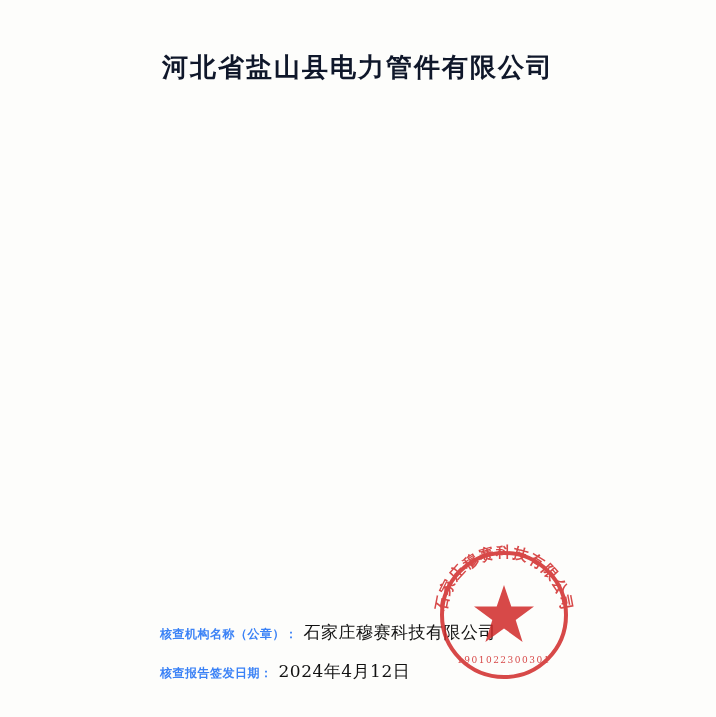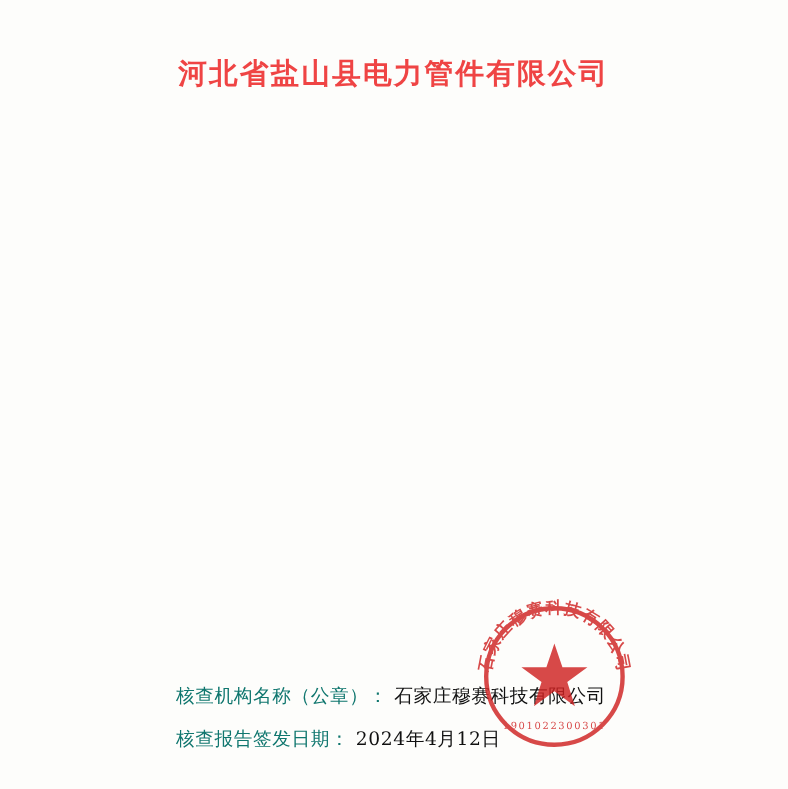--- a/index.html
+++ b/index.html
@@ -20,45 +20,45 @@
     background: #fdfdfb;
   }
   .title-block {
     position: absolute;
     top: 40px;
     left: 0;
     width: 716px;
     text-align: center;
   }
   .title-line {
-    font-family: Liberation Serif, serif;
+    font-family: Liberation Sans, sans-serif;
     font-weight: bold;
     font-size: 26px;
     letter-spacing: 2px;
-    color: #ef4444;
+    color: #0f172a;
     line-height: 54px;
     white-space: nowrap;
   }
   .signature-block {
     position: absolute;
     left: 160px;
     bottom: 18px;
     width: 500px;
   }
   .sig-row {
     display: flex;
     align-items: baseline;
     margin-bottom: 16px;
     white-space: nowrap;
   }
   .sig-label {
     font-family: "DejaVu Serif", "Liberation Serif", serif;
-    font-weight: normal;
-    font-size: 17px;
-    color: #0f766e;
+    font-weight: bold;
+    font-size: 12px;
+    color: #3b82f6;
     letter-spacing: 0.5px;
   }
   .sig-value {
     font-family: "DejaVu Serif", "Liberation Serif", serif;
     font-size: 17px;
     color: #111111;
     margin-left: 6px;
     letter-spacing: 0.5px;
   }
   

